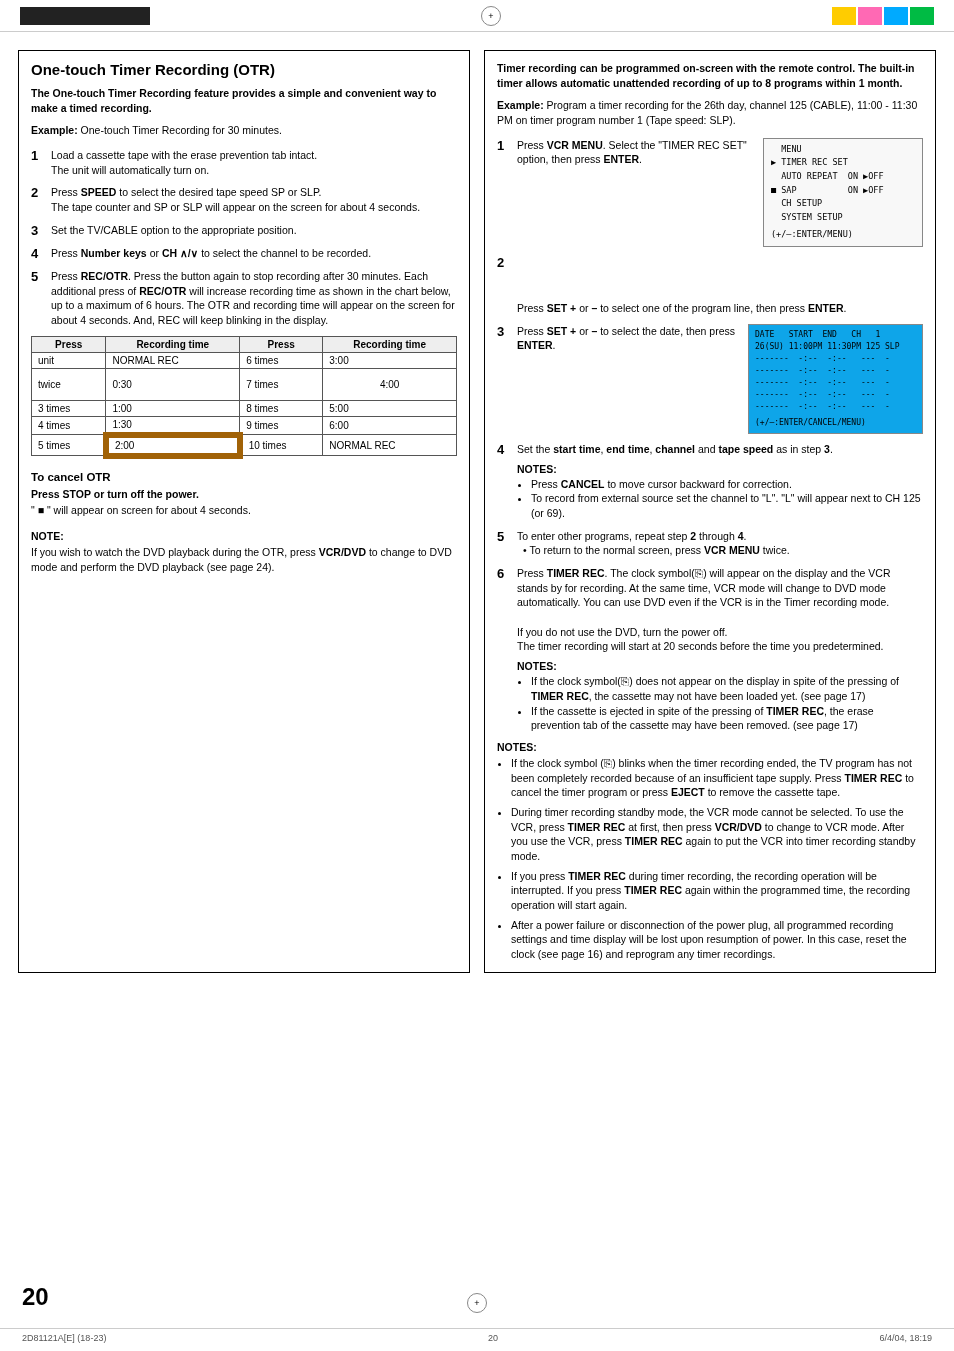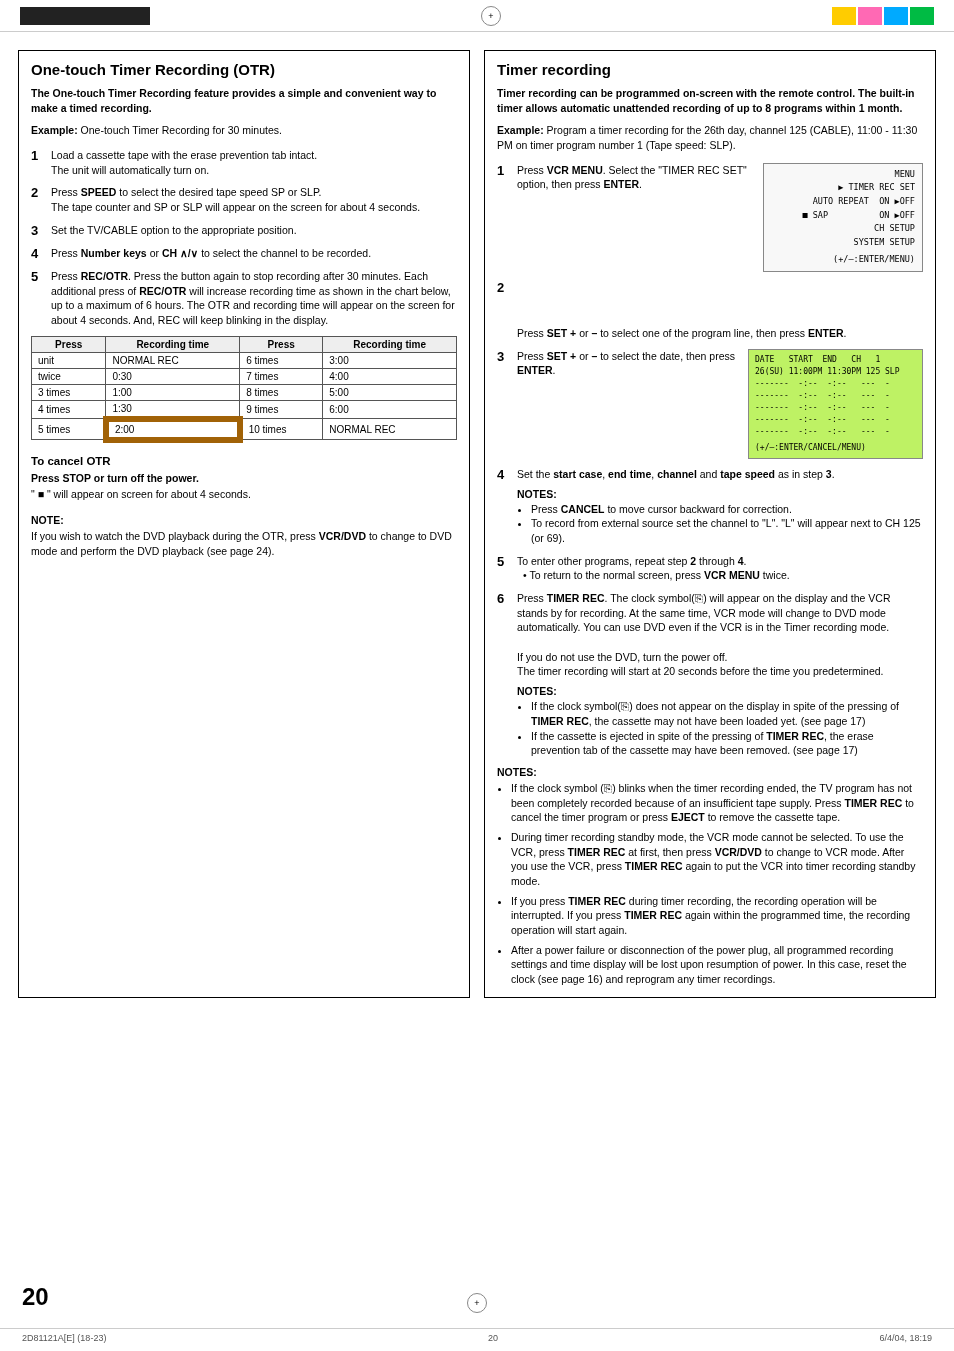--- a/index.html
+++ b/index.html
@@ -88,21 +88,21 @@
       <tr>
         <td style="border:1px solid #555; padding:2px 6px;">unit</td>
         <td style="border:1px solid #555; padding:2px 6px;">NORMAL REC</td>
         <td style="border:1px solid #555; padding:2px 6px;">6 times</td>
         <td style="border:1px solid #555; padding:2px 6px;">3:00</td>
       </tr>
       <tr>
         <td style="border:1px solid #555; padding:2px 6px;">twice</td>
         <td style="border:1px solid #555; padding:2px 6px;">0:30</td>
         <td style="border:1px solid #555; padding:2px 6px;">7 times</td>
-        <td style="border:1px solid #555; padding:2px 6px;">4:00</td>
+        <td style="border:1px solid #555; padding:10px 6px;text-align:center;">4:00</td>
       </tr>
       <tr>
         <td style="border:1px solid #555; padding:2px 6px;">3 times</td>
         <td style="border:1px solid #555; padding:2px 6px;">1:00</td>
         <td style="border:1px solid #555; padding:2px 6px;">8 times</td>
         <td style="border:1px solid #555; padding:2px 6px;">5:00</td>
       </tr>
       <tr>
         <td style="border:1px solid #555; padding:2px 6px;">4 times</td>
         <td style="border:1px solid #555; padding:2px 6px;">1:30</td>
@@ -131,38 +131,37 @@
     <div style="margin-top:12px;">
       <div style="font-size:10.5px; font-weight:bold; margin-bottom:3px;">NOTE:</div>
       <p style="font-size:10.5px; line-height:1.4;">
         If you wish to watch the DVD playback during the OTR, press <b>VCR/DVD</b> to change to DVD mode and perform the DVD playback (see page 24).
       </p>
     </div>
   </div>
 
   <div style="flex:1; border:1.5px solid #000; padding:10px 12px;">
 
-    <div style="font-size:15px; font-weight:bold; margin-bottom:8px;">Timer recording</div>
 
     <p style="font-size:10.5px; font-weight:bold; margin-bottom:8px; line-height:1.4;">Timer recording can be programmed on-screen with the remote control. The built-in timer allows automatic unattended recording of up to 8 programs within 1 month.</p>
 
     <p style="font-size:10.5px; margin-bottom:10px; line-height:1.4;">
       <b>Example:</b><span> Program a timer recording for the 26th day, channel 125 (CABLE), 11:00 - 11:30 PM on timer program number 1 (Tape speed: SLP).</span>
     </p>
 
     <div style="display:flex; gap:6px; margin-bottom:8px; align-items:flex-start;">
       <div style="flex:1;">
         <div style="display:flex; gap:6px;">
           <span style="font-size:13px; font-weight:bold; min-width:14px;">1</span>
           <div style="font-size:10.5px; line-height:1.4;">
             Press <b>VCR MENU</b>. Select the "TIMER REC SET" option, then press <b>ENTER</b>.
           </div>
         </div>
       </div>
-      <div style="border:1px solid #888; padding:4px 7px; background:#f8f8f8; font-size:8.5px; line-height:1.6; min-width:160px; font-family:monospace;text-align:right;">
+      <div style="border:1px solid #888; padding:4px 7px; background:#f8f8f8; font-size:8.5px; line-height:1.6; min-width:160px; font-family:monospace;">
         <div>&nbsp;&nbsp;MENU</div>
         <div>▶ TIMER REC SET</div>
         <div>&nbsp;&nbsp;AUTO REPEAT &nbsp;ON ▶OFF</div>
         <div>■ SAP &nbsp;&nbsp;&nbsp;&nbsp;&nbsp;&nbsp;&nbsp;&nbsp;&nbsp;ON ▶OFF</div>
         <div>&nbsp;&nbsp;CH SETUP</div>
         <div>&nbsp;&nbsp;SYSTEM SETUP</div>
         <div style="margin-top:4px;">(+/–:ENTER/MENU)</div>
       </div>
     </div>
 
@@ -175,36 +174,36 @@
 
     <div style="display:flex; gap:6px; margin-bottom:8px; align-items:flex-start;">
       <div style="flex:1;">
         <div style="display:flex; gap:6px;">
           <span style="font-size:13px; font-weight:bold; min-width:14px;">3</span>
           <div style="font-size:10.5px; line-height:1.4;">
             Press <b>SET +</b> or <b>–</b> to select the date, then press <b>ENTER</b>.
           </div>
         </div>
       </div>
-      <div style="border:1px solid #888; padding:4px 6px; background:#bef264; font-size:8px; line-height:1.5; min-width:175px; font-family:monospace;">
+      <div style="border:1px solid #888; padding:4px 6px; background:#0ea5e9; font-size:8px; line-height:1.5; min-width:175px; font-family:monospace;">
         <div>DATE &nbsp; START &nbsp;END &nbsp; CH &nbsp; 1</div>
         <div>26(SU) 11:00PM 11:30PM 125 SLP</div>
         <div>------- &nbsp;-:-- &nbsp;-:-- &nbsp; --- &nbsp;-</div>
         <div>------- &nbsp;-:-- &nbsp;-:-- &nbsp; --- &nbsp;-</div>
         <div>------- &nbsp;-:-- &nbsp;-:-- &nbsp; --- &nbsp;-</div>
         <div>------- &nbsp;-:-- &nbsp;-:-- &nbsp; --- &nbsp;-</div>
         <div>------- &nbsp;-:-- &nbsp;-:-- &nbsp; --- &nbsp;-</div>
         <div style="margin-top:4px;">(+/–:ENTER/CANCEL/MENU)</div>
       </div>
     </div>
 
     <div style="display:flex; gap:6px; margin-bottom:6px;">
       <span style="font-size:13px; font-weight:bold; min-width:14px;">4</span>
       <div style="font-size:10.5px; line-height:1.4;">
-        Set the <b>start case</b>, <b>end time</b>, <b>channel</b> and <b>tape speed</b> as in step <b>3</b>.
+        Set the <b>start time</b>, <b>end time</b>, <b>channel</b> and <b>tape speed</b> as in step <b>3</b>.
       </div>
     </div>
 
     <div style="margin: 4px 0 8px 20px;">
       <div style="font-size:10.5px; font-weight:bold; margin-bottom:2px;">NOTES:</div>
       <ul style="padding-left:14px; font-size:10.5px; line-height:1.4; list-style-type:disc;">
         <li>Press <b>CANCEL</b> to move cursor backward for correction.</li>
         <li>To record from external source set the channel to "L". "L" will appear next to CH 125 (or 69).</li>
       </ul>
     </div>

